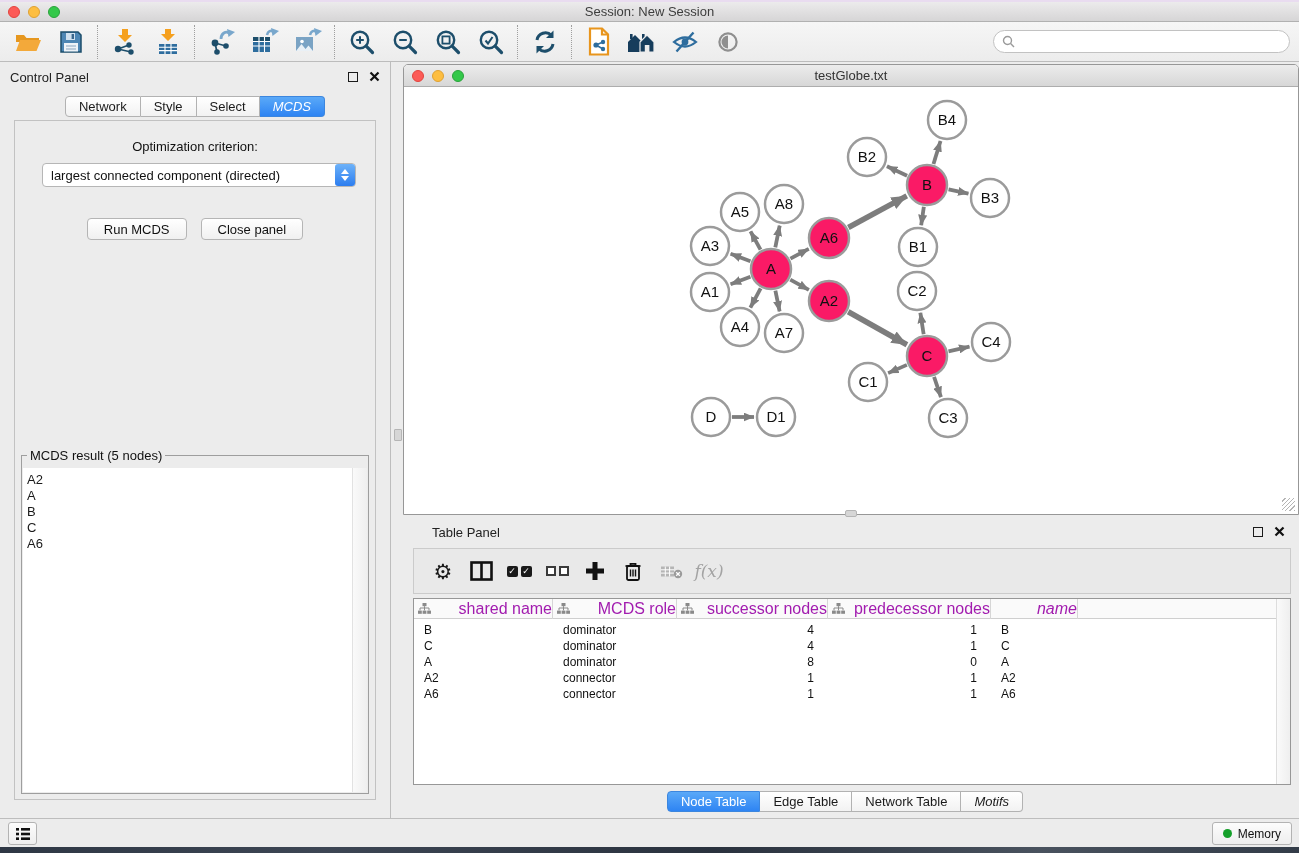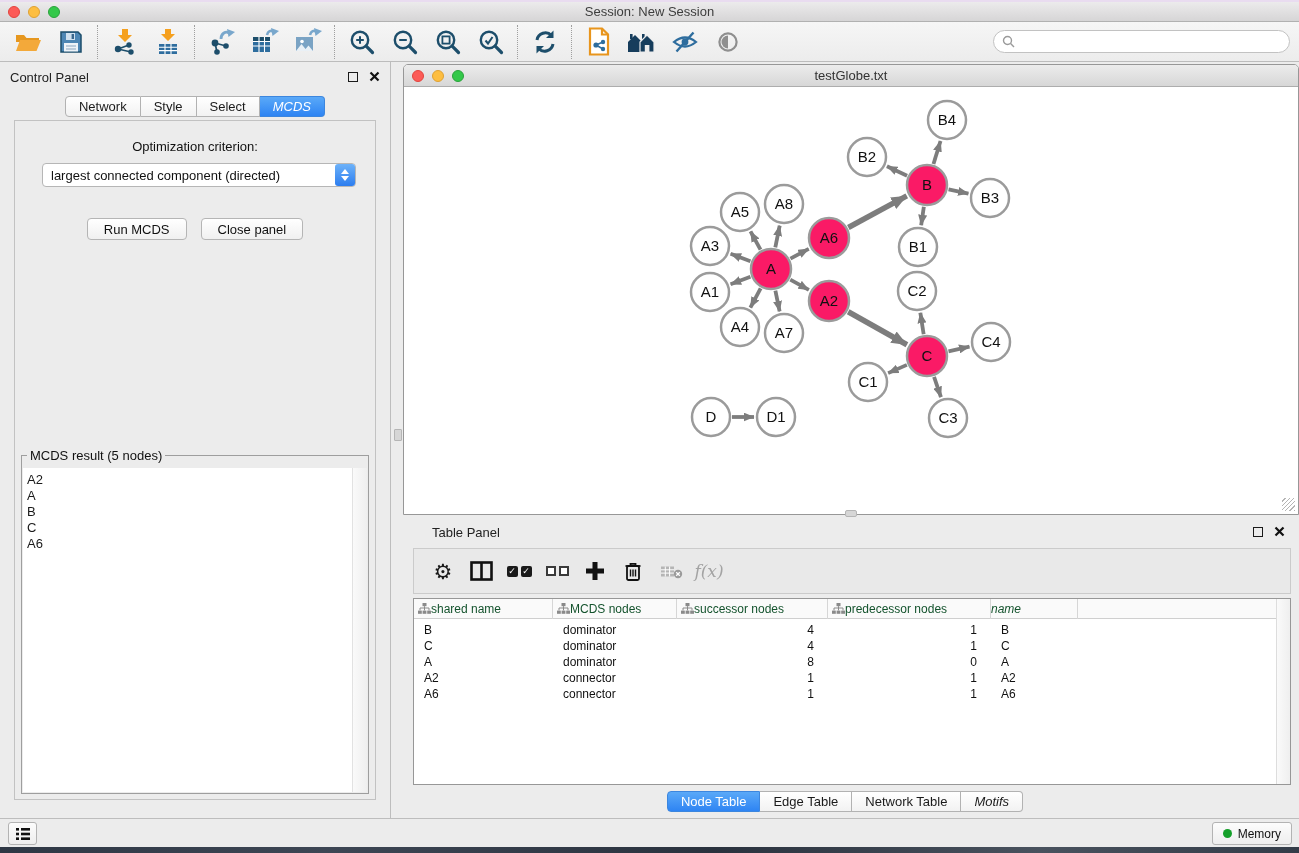--- a/index.html
+++ b/index.html
@@ -102,21 +102,21 @@
     font-size:9px; line-height:11px; text-align:center; }
   .unchk { width:10px; height:10px; border:2px solid #3a3a3a; background:#fff; }
   .fx { font-family:"DejaVu Serif",serif; font-style:italic; font-size:17px; color:#a3a3a3; }
 
   .tbl { position:absolute; left:22px; right:8px; top:78px; bottom:33px;
     background:#fff; border:1px solid #979797; overflow:hidden; }
   .tbl-head { display:flex; height:20px; background:#fafafa; border-bottom:1px solid #cfcfcf; }
   .th { display:flex; align-items:center; border-right:1px solid #d6d6d6; height:20px; }
   .th:last-child { border-right:1px solid #d6d6d6;font-style:italic; }
   .th-icon { margin-left:4px; display:flex; }
-  .th-label { flex:1; text-align:left; font-size:12px; color:#14532d; }
+  .th-label { flex:1; text-align:right; font-size:16px; color:#a21caf; }
   .tbl-body { padding-top:3px; }
   .tr { display:flex; height:16px; line-height:16px; font-size:12px; color:#111; }
   .td { overflow:hidden; white-space:nowrap; padding-left:10px; }
   .td.num { text-align:right; padding-left:0; padding-right:14px; }
   .tbl-scroll { position:absolute; right:0; top:0; bottom:0; width:14px;
     background:linear-gradient(90deg,#fafafa,#efefef); border-left:1px solid #ddd; }
   #tp-tabs { position:absolute; left:0; right:0; bottom:6px; }
 
   
   .status-bar { position:absolute; left:0; top:818px; width:1299px; height:20px;
@@ -571,21 +571,21 @@
         <div class="th" style="width: 124px;">
           <span class="th-icon">
             <svg width="13" height="12" viewBox="0 0 13 12">
               <rect x="4.5" y="0" width="4" height="3.2" fill="#8a8a8a"></rect>
               <path d="M6.5 3.2v1.8M2 5h9M2 5v2.4M6.5 5v2.4M11 5v2.4" stroke="#8a8a8a" stroke-width="1" fill="none"></path>
               <rect x="0" y="7.6" width="3.8" height="3.2" fill="#8a8a8a"></rect>
               <rect x="4.6" y="7.6" width="3.8" height="3.2" fill="#8a8a8a"></rect>
               <rect x="9.2" y="7.6" width="3.8" height="3.2" fill="#8a8a8a"></rect>
             </svg>
           </span>
-          <span class="th-label">MCDS nodes</span>
+          <span class="th-label">MCDS role</span>
         </div>
         <div class="th" style="width: 151px;">
           <span class="th-icon">
             <svg width="13" height="12" viewBox="0 0 13 12">
               <rect x="4.5" y="0" width="4" height="3.2" fill="#8a8a8a"></rect>
               <path d="M6.5 3.2v1.8M2 5h9M2 5v2.4M6.5 5v2.4M11 5v2.4" stroke="#8a8a8a" stroke-width="1" fill="none"></path>
               <rect x="0" y="7.6" width="3.8" height="3.2" fill="#8a8a8a"></rect>
               <rect x="4.6" y="7.6" width="3.8" height="3.2" fill="#8a8a8a"></rect>
               <rect x="9.2" y="7.6" width="3.8" height="3.2" fill="#8a8a8a"></rect>
             </svg>

